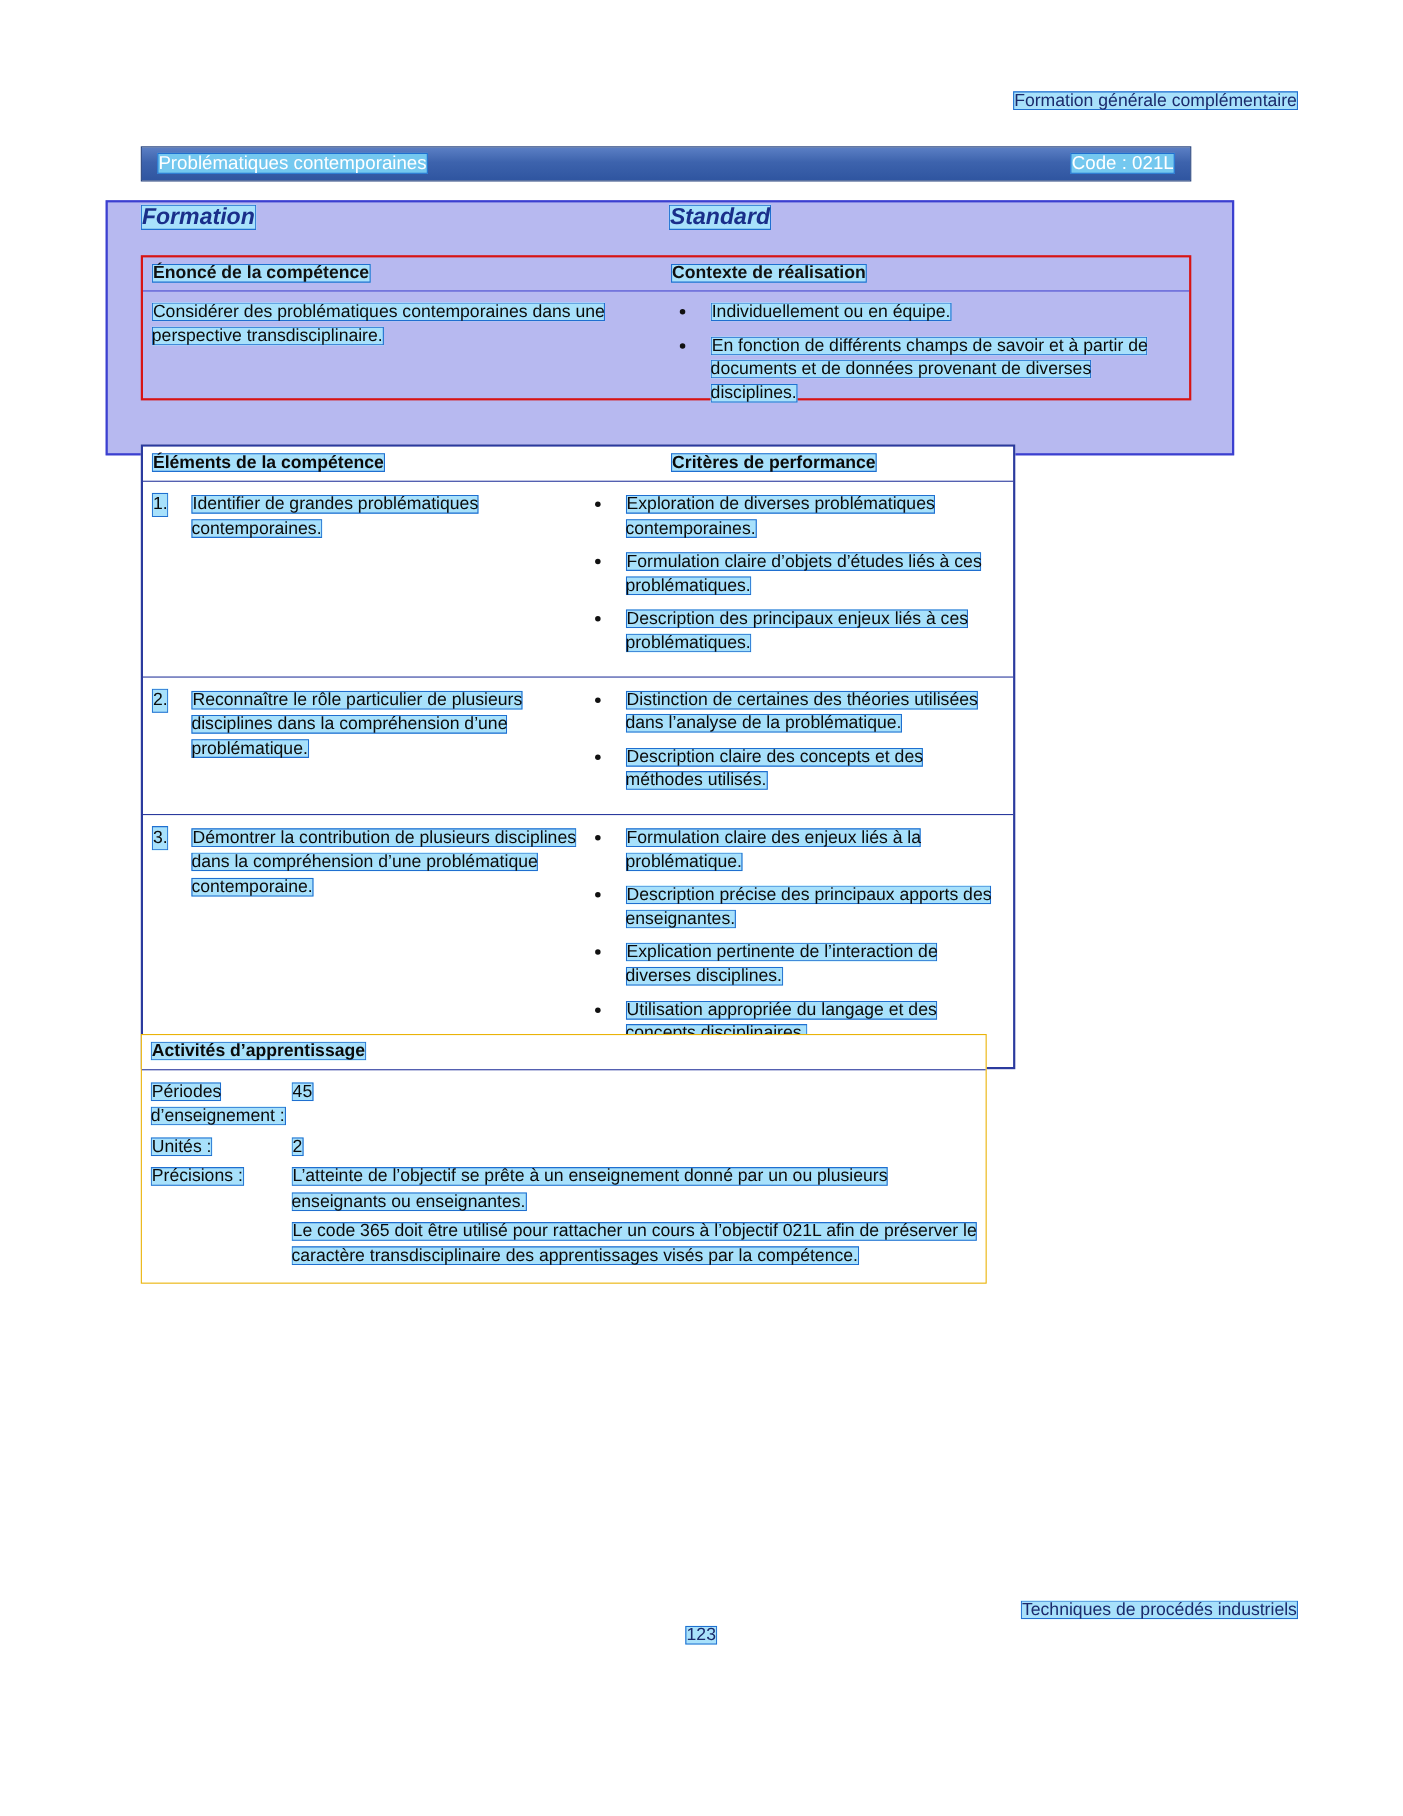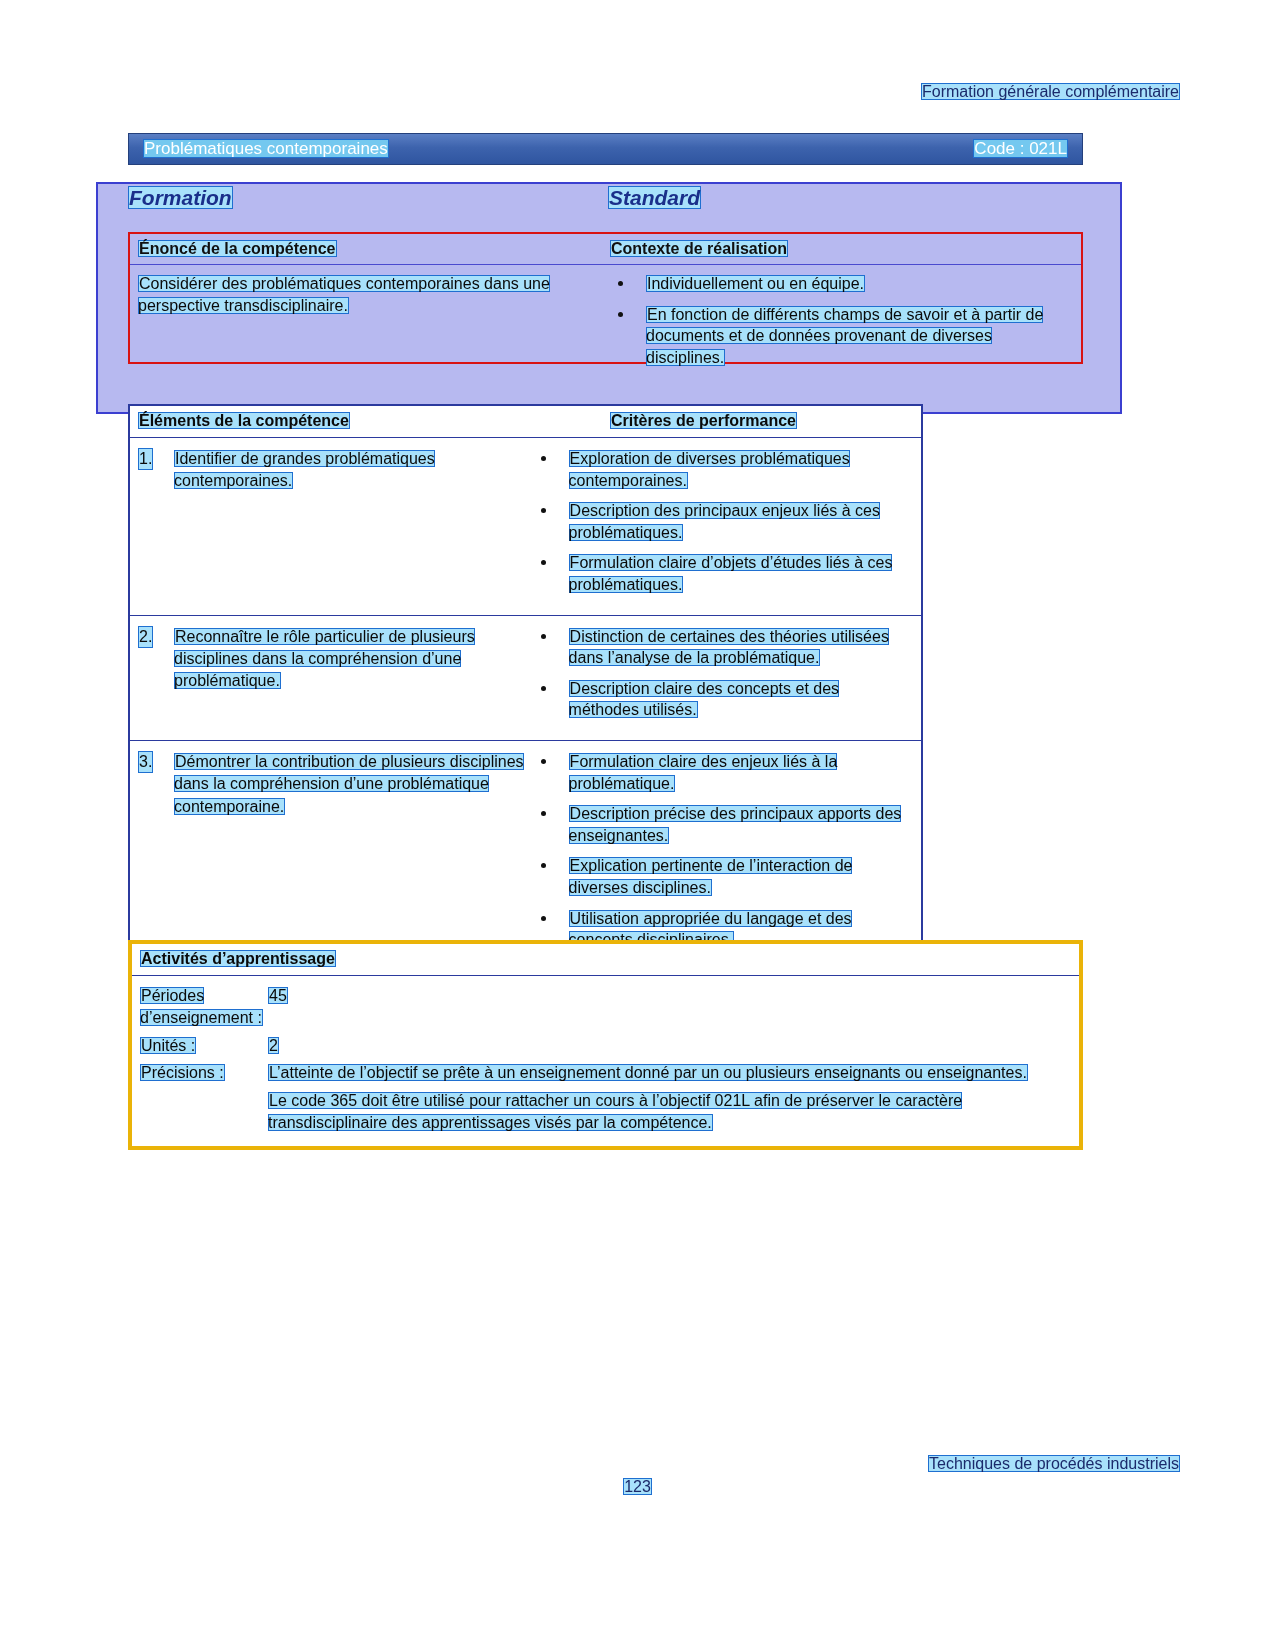--- a/index.html
+++ b/index.html
@@ -170,22 +170,22 @@
     position: absolute;
     left: 0;
     top: 0;
   }
 
   
   .act {
     position: absolute;
     left: 128px;
     top: 940px;
-    width: 955px;
-    border: 4px solid #eab308;
+    width: 769px;
+    border: 1px solid #eab308;
     box-sizing: border-box;
     background: #ffffff;
   }
   .act .hrow {
     font-weight: bold;
     font-size: 16px;
     padding: 6px 8px 7px 8px;
     border-bottom: 1px solid #2b3a9e;
   }
   .act .body {
@@ -282,22 +282,22 @@
     <div class="trow">
       <div class="c1">
         <div class="num-item">
           <span class="n sel">1.</span>
           <span class="sel">Identifier de grandes problématiques contemporaines.</span>
         </div>
       </div>
       <div class="c2">
         <ul class="bul">
           <li><span class="sel">Exploration de diverses problématiques contemporaines.</span></li>
+          <li><span class="sel">Formulation claire d’objets d’études liés à ces problématiques.</span></li>
           <li><span class="sel">Description des principaux enjeux liés à ces problématiques.</span></li>
-          <li><span class="sel">Formulation claire d’objets d’études liés à ces problématiques.</span></li>
         </ul>
       </div>
     </div>
 
     <div class="trow">
       <div class="c1">
         <div class="num-item">
           <span class="n sel">2.</span>
           <span class="sel">Reconnaître le rôle particulier de plusieurs disciplines dans la compréhension d’une problématique.</span>
         </div>

